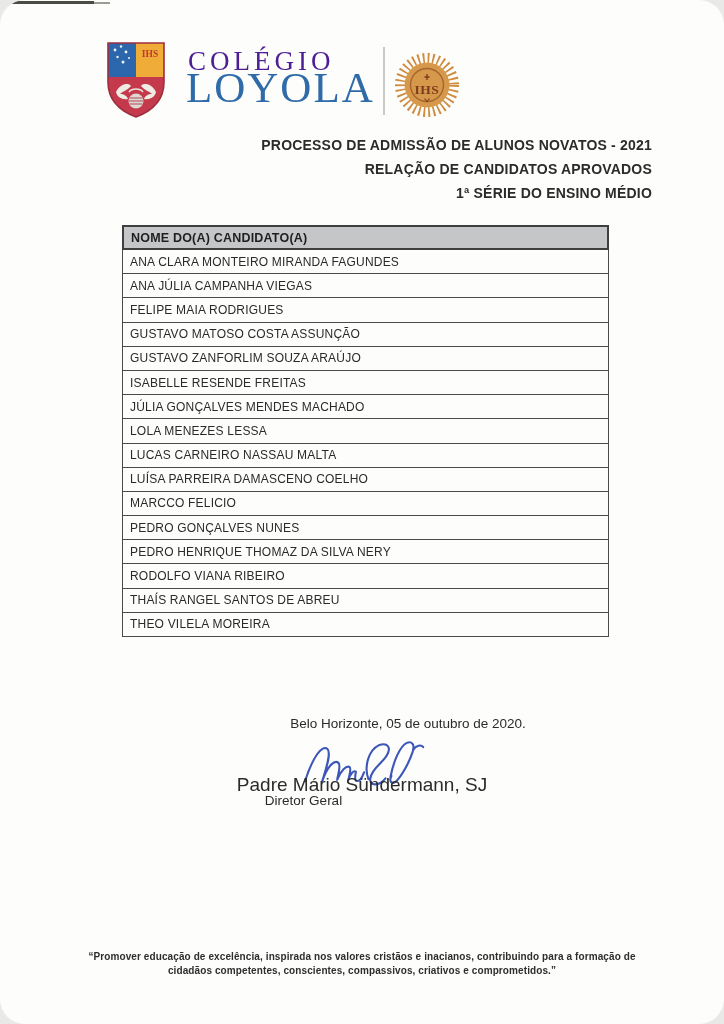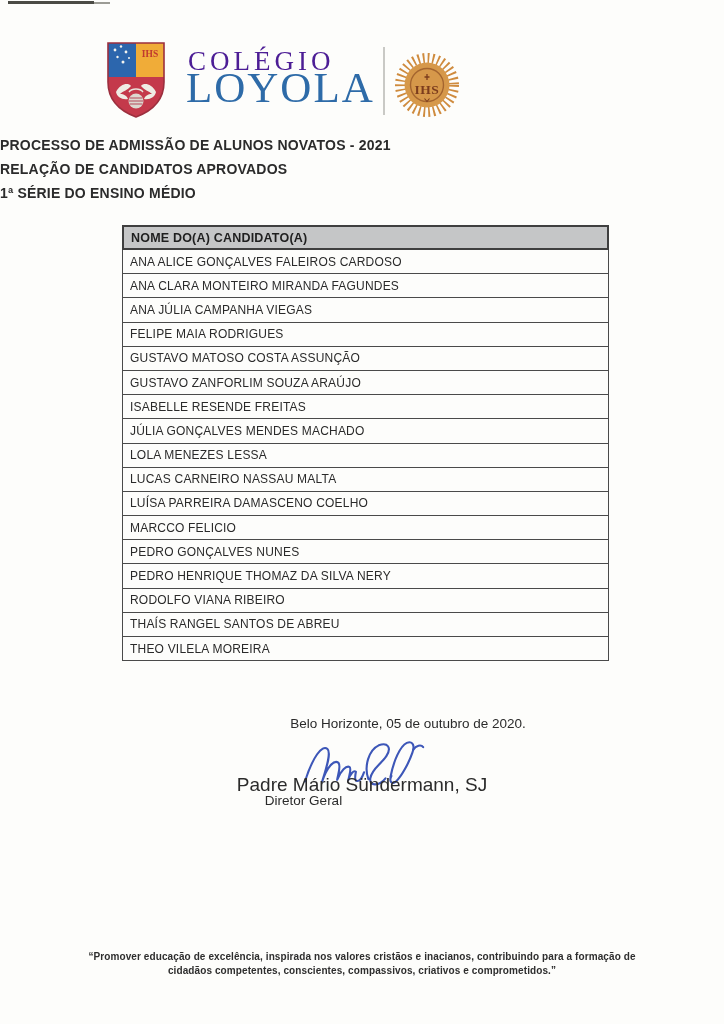--- a/index.html
+++ b/index.html
@@ -1,19 +1,19 @@
 <!DOCTYPE html>
 <html><head>
 <meta charset="utf-8">
 <style>
   html,body{margin:0;padding:0;background:#e9e9e7;}
   .page{
     position:relative;width:724px;height:1024px;margin:0 auto;
     background:#fdfdfb;overflow:hidden;
-    font-family:"Liberation Sans",sans-serif;color:#2d2d2d;
+    font-family:"Liberation Sans",sans-serif;color:#2d2d2d;border-radius:25px;
   }
   
   .scan-line{position:absolute;left:8px;top:1px;width:86px;height:3px;background:#4b4b45;}
   .scan-line2{position:absolute;left:94px;top:2px;width:16px;height:2px;background:#9c9c95;}
 
   
   .crest{position:absolute;left:107px;top:42px;width:58px;height:76px;}
   .colegio{
     position:absolute;left:188px;top:46px;
     font-family:"Liberation Serif",serif;font-size:27px;letter-spacing:4px;
@@ -26,21 +26,21 @@
   }
   .logo-divider{position:absolute;left:383px;top:47px;width:2px;height:68px;background:#c9c9c5;}
   .sun{position:absolute;left:394px;top:52px;width:66px;height:66px;}
   .rede{
     position:absolute;left:470px;top:55px;
     font-size:26px;line-height:21px;color:#9c3a40;letter-spacing:0.2px;
   }
 
   
   .titles{
-    position:absolute;left:0;top:133px;width:652px;text-align:left;
+    position:absolute;left:0;top:133px;width:652px;text-align:right;
     font-size:14px;font-weight:bold;line-height:24px;color:#2b2b2b;letter-spacing:0.2px;
   }
 
   
   .table{position:absolute;left:122px;top:225px;width:487px;}
   .t-head{
     box-sizing:border-box;height:25px;background:#c5c6c7;
     border:2px solid #3f3f3f;display:flex;align-items:center;
     padding-left:7px;font-size:12.5px;font-weight:bold;color:#1f1f1f;letter-spacing:0.2px;text-align:center;
   }
@@ -124,21 +124,20 @@
 
   <div class="titles">
     <div>PROCESSO DE ADMISSÃO DE ALUNOS NOVATOS - 2021</div>
     <div>RELAÇÃO DE CANDIDATOS APROVADOS</div>
     <div>1ª SÉRIE DO ENSINO MÉDIO</div>
   </div>
 
   <div class="table">
     <div class="t-head">NOME DO(A) CANDIDATO(A)</div>
     <div>
-        <div class="t-row">ANA ALICE GONÇALVES FALEIROS CARDOSO</div>
         <div class="t-row">ANA CLARA MONTEIRO MIRANDA FAGUNDES</div>
         <div class="t-row">ANA JÚLIA CAMPANHA VIEGAS</div>
         <div class="t-row">FELIPE MAIA RODRIGUES</div>
         <div class="t-row">GUSTAVO MATOSO COSTA ASSUNÇÃO</div>
         <div class="t-row">GUSTAVO ZANFORLIM SOUZA ARAÚJO</div>
         <div class="t-row">ISABELLE RESENDE FREITAS</div>
         <div class="t-row">JÚLIA GONÇALVES MENDES MACHADO</div>
         <div class="t-row">LOLA MENEZES LESSA</div>
         <div class="t-row">LUCAS CARNEIRO NASSAU MALTA</div>
         <div class="t-row">LUÍSA PARREIRA DAMASCENO COELHO</div>

